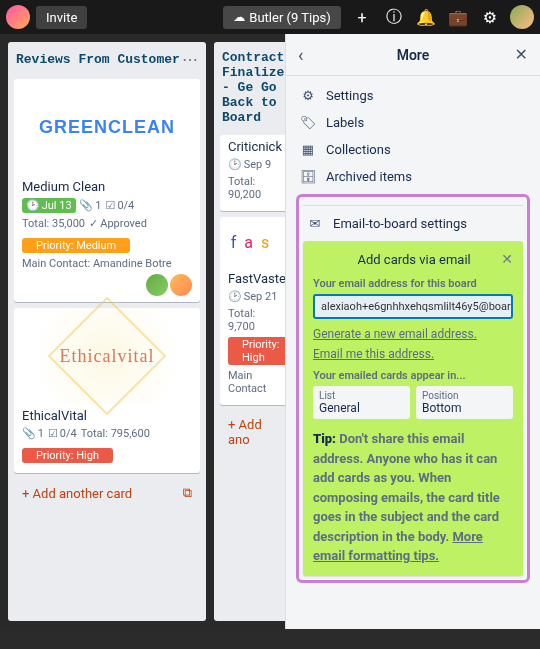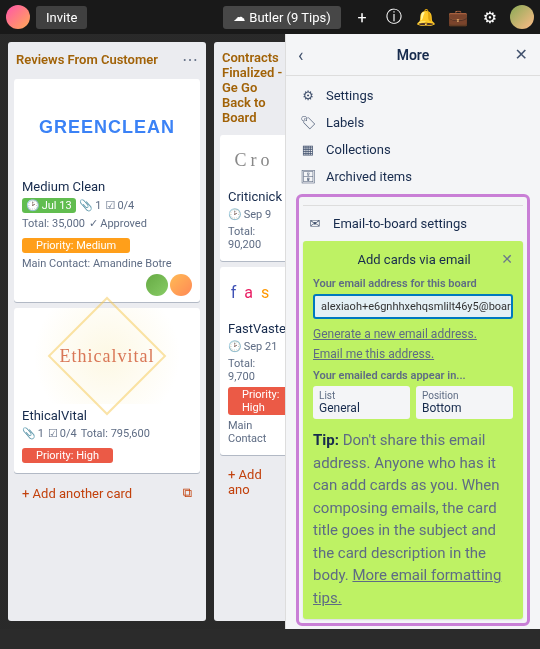--- a/index.html
+++ b/index.html
@@ -8,21 +8,21 @@
 .topbar-left { display: flex; align-items: center; gap: 6px; }
 .avatar-sm { width: 24px; height: 24px; border-radius: 50%; background: linear-gradient(135deg,#f5a,#fa5); }
 .invite-btn { background: #404040; color: #fff; border: none; padding: 4px 10px; border-radius: 3px; font-size: 13px; }
 .butler-btn { background: rgba(255,255,255,0.2); color: #fff; border: none; padding: 4px 10px; border-radius: 3px; font-size: 13px; display: flex; align-items: center; gap: 4px; }
 .butler-btn::before { content: "☁"; font-size: 12px; }
 .topbar-right { display: flex; align-items: center; gap: 8px; }
 .top-icon { width: 24px; height: 24px; display: flex; align-items: center; justify-content: center; color: #fff; font-size: 16px; cursor: pointer; }
 .board { display: flex; gap: 8px; padding: 8px 0 8px 8px; background: linear-gradient(rgba(40,40,40,0.5), rgba(40,40,40,0.5)); height: 595px; overflow: hidden; }
 .list { background: #ebecf0; border-radius: 3px; width: 198px; flex-shrink: 0; padding: 6px; display: flex; flex-direction: column; gap: 6px; max-height: 100%; overflow-y: auto; }
 .list-header { display: flex; justify-content: space-between; align-items: center; padding: 2px 2px 4px; }
-.list-title { font-size: 13px; font-weight: 600; color: #a16207; }
+.list-title { font-size: 13px; font-weight: 600; color: #0c4a6e; font-family: Liberation Mono, monospace; }
 .card { background: #fff; border-radius: 3px; box-shadow: 0 1px 0 rgba(9,30,66,0.25); padding: 0 0 6px; }
 .card-cover { height: 96px; display: flex; align-items: center; justify-content: center; font-size: 18px; letter-spacing: 1px; }
 .cover-green { color: #3b82f6; font-weight: 600; font-family: 'Arial Black', sans-serif; }
 .cover-ethical { color: #d97757; font-family: 'Times New Roman', serif; background: radial-gradient(circle, rgba(245,220,120,0.2) 0%, transparent 70%); position: relative; }
 .cover-ethical::before { content: ""; position: absolute; width: 80px; height: 80px; border: 2px solid rgba(245,200,80,0.5); transform: rotate(45deg); }
 .cover-croo { color: #888; font-family: serif; letter-spacing: 4px; }
 .cover-fast { font-family: monospace; letter-spacing: 8px; font-size: 16px; }
 .cover-fast .f { color: #3f51b5; }
 .cover-fast .a { color: #e91e63; }
 .cover-fast .s { color: #ff9800; }
@@ -55,21 +55,21 @@
 .email-head { display: flex; justify-content: space-between; align-items: center; margin-bottom: 10px; }
 .email-title { font-size: 13px; color: #172b4d; flex: 1; text-align: center; }
 .email-close { font-size: 14px; color: #6b778c; cursor: pointer; }
 .field-label { font-size: 11px; font-weight: 600; color: #5e6c84; margin-bottom: 4px; }
 .email-input { width: 100%; border: 2px solid #0079bf; border-radius: 3px; padding: 4px 6px; font-size: 11px; background: #e4f0f6; color: #333; margin-bottom: 8px; overflow: hidden; white-space: nowrap; }
 .link { color: #5e6c84; text-decoration: underline; font-size: 12px; display: block; margin-bottom: 6px; cursor: pointer; }
 .dest-row { display: flex; gap: 6px; margin-bottom: 10px; }
 .dest-col { flex: 1; background: #f4f5f7; border-radius: 3px; padding: 4px 6px; }
 .dest-label { font-size: 10px; color: #5e6c84; }
 .dest-value { font-size: 12px; color: #172b4d; }
-.tip { font-size: 15px; color: #5e6c84; line-height: 1.5; }
+.tip { font-size: 13px; color: #5e6c84; line-height: 1.5; font-weight: bold; }
 .tip b { color: #172b4d; }
 .tip a { color: #5e6c84; text-decoration: underline; }
 </style>
 </head>
 <body>
 
 <div class="topbar">
   <div class="topbar-left">
     <div class="avatar-sm"></div>
     <button class="invite-btn">Invite</button>
@@ -133,21 +133,20 @@
       <span class="plus">Add another card</span>
       <span>⧉</span>
     </div>
   </div>
 
   <div class="list" style="width:80px; overflow:hidden">
     <div class="list-header">
       <span class="list-title" style="white-space:normal">Contracts Finalized - Ge Go Back to Board</span>
     </div>
     <div class="card">
-      <div class="card-cover cover-croo" style="height:50px">Cro</div>
       <div class="card-body">
         <div class="card-title">Criticnick</div>
         <div class="badges">
             <span class="badge">🕑 <span>Sep 9</span></span>
           </div>
         <div class="card-text">Total: 90,200</div>
       </div>
     </div>
     <div class="card">
       <div class="card-cover cover-fast" style="height:50px">

